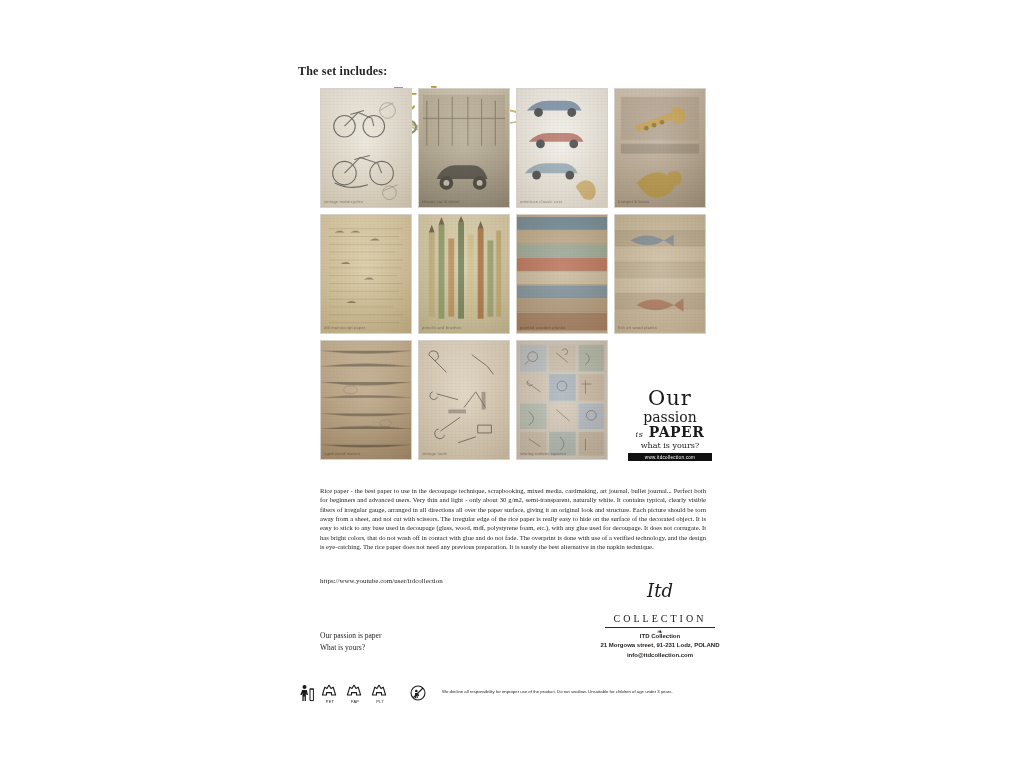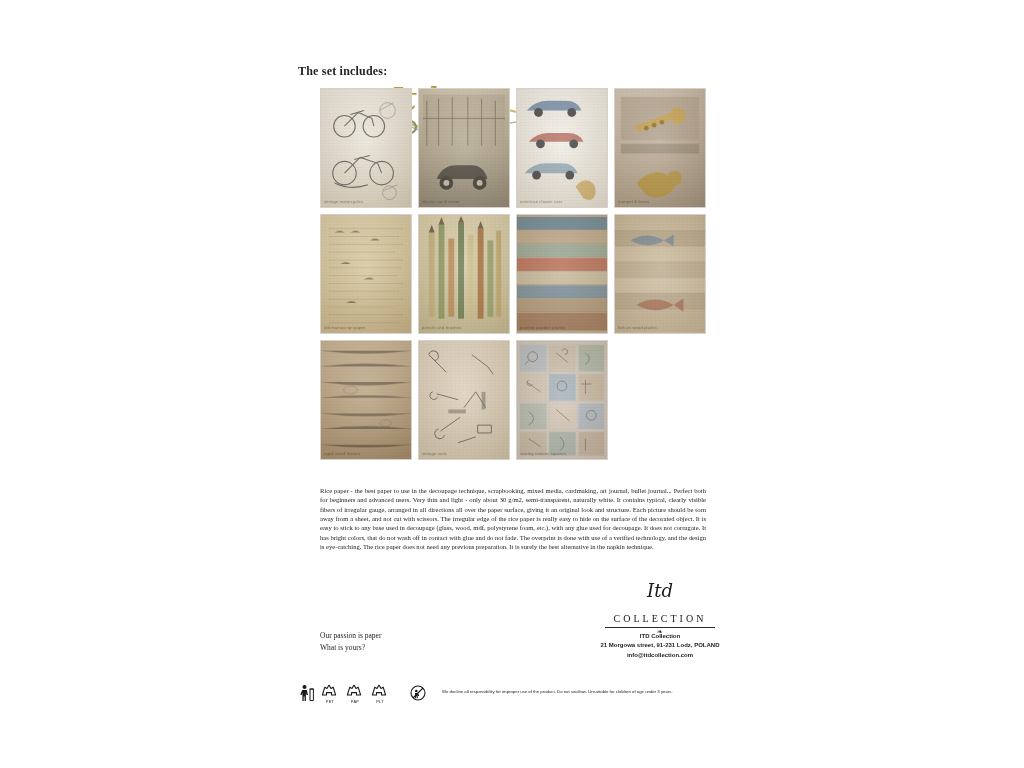--- a/index.html
+++ b/index.html
@@ -554,24 +554,35 @@
         </svg>
         <div class="grain"></div>
         <div class="vignette"></div>
         <div class="caption">sewing notions squares</div>
       </div>
 
       <div style="width:92px;height:120px"></div>
     </div>
   </div>
 
+  <div class="passion-badge">
+    <div class="our"><span>Our</span></div>
+    <div class="passion">passion</div>
+    <div class="ispaper">
+      <span class="is">is</span>
+      <span>PAPER</span>
+    </div>
+    <div class="what">what is yours?</div>
+    <div class="url">www.itdcollection.com</div>
+  </div>
 
   <div class="body-text">Rice paper - the best paper to use in the decoupage technique, scrapbooking, mixed media, cardmaking, art journal, bullet journal... Perfect both for beginners and advanced users. Very thin and light - only about 30 g/m2, semi-transparent, naturally white. It contains typical, clearly visible fibers of irregular gauge, arranged in all directions all over the paper surface, giving it an original look  and structure. Each picture should be torn away from a sheet, and not cut with scissors. The irregular edge of the rice paper  is really easy to hide on the surface of the decorated object. It is easy to stick to any base used in decoupage (glass, wood, mdf, polystyrene foam, etc.), with any glue used for decoupage. It does not corrugate. It has bright colors, that do not wash off  in contact with glue and do not fade. The overprint is done with use of a verified technology, and the design is eye-catching. The rice paper does not need any previous preparation. It is surely the best alternative in the napkin technique.</div>
 
   <div class="invite">
+    <div>https://www.youtube.com/user/itdcollection</div>
   </div>
 
   <div class="tagline">
     <div>Our passion is paper</div>
     <div>What is yours?</div>
   </div>
 
   <div class="itd-block">
     <div class="itd-script">Itd</div>
     <div class="itd-collection">COLLECTION</div>

